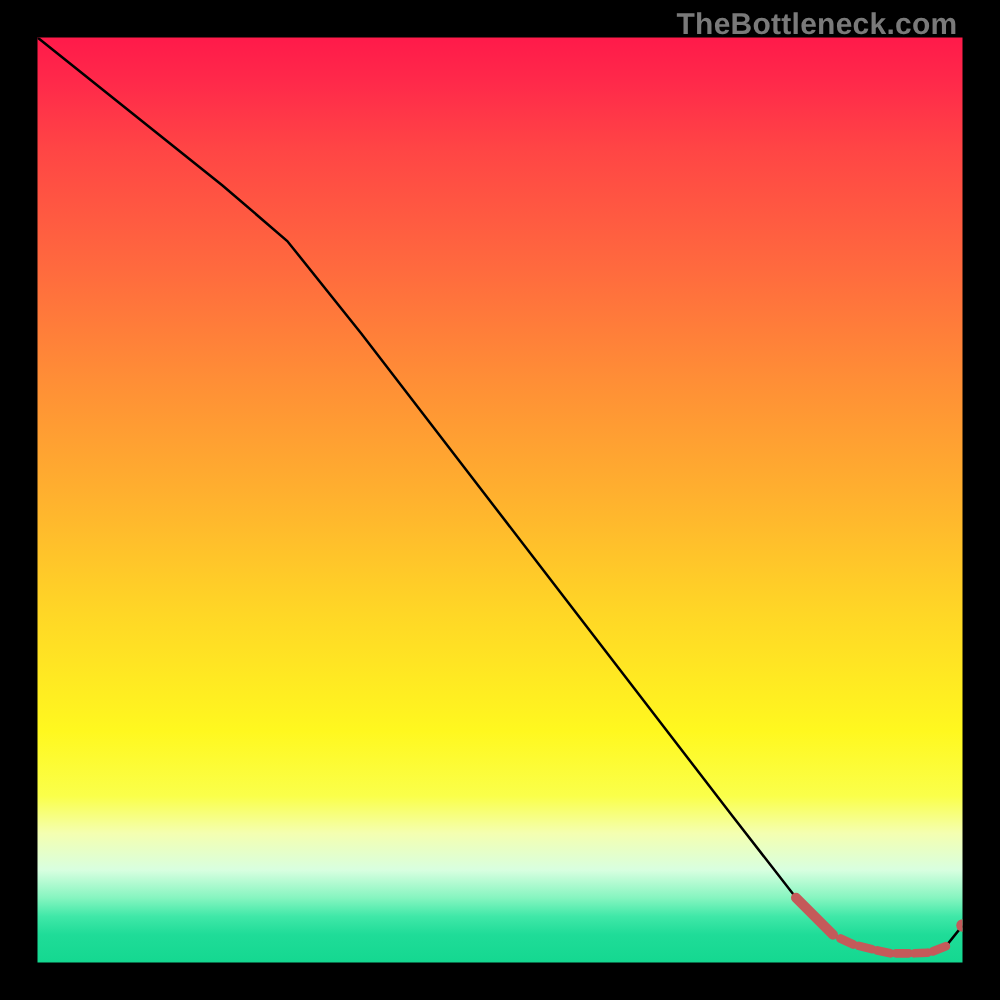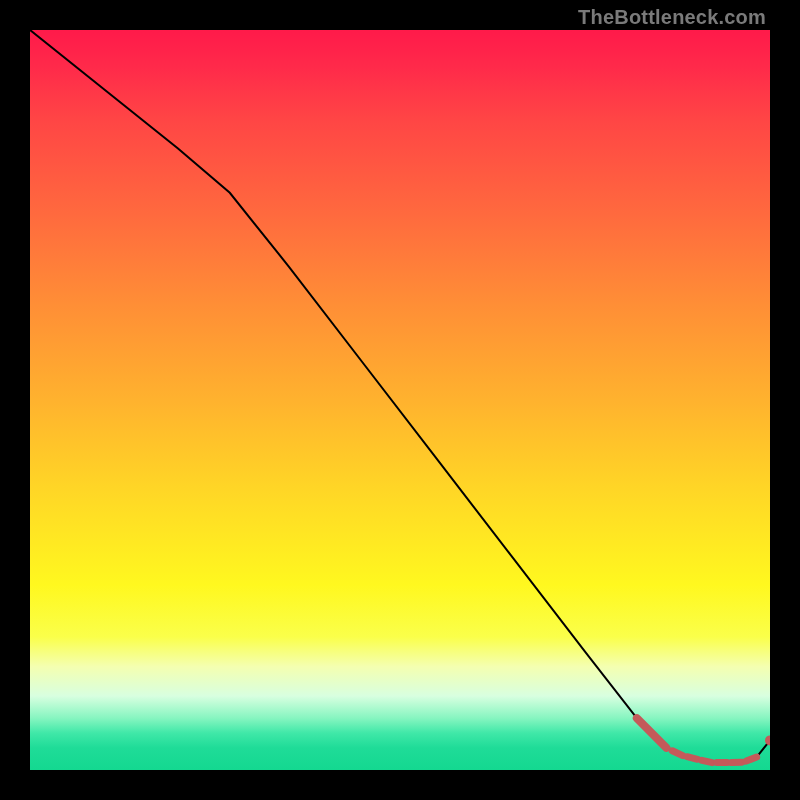--- a/index.html
+++ b/index.html
@@ -32,21 +32,21 @@
       #40e8a8 95%,
       #1fdc98 97%,
       #14d890 100%
     );
   }
   .watermark {
     position: absolute;
     top: 6px;
     right: 34px;
     font-family: Arial, Helvetica, sans-serif;
-    font-size: 20px;
+    font-size: 24px;
     font-weight: bold;
     color: #7a7a7a;
     letter-spacing: 0.2px;
   }
   svg.overlay {
     position: absolute;
     left: 30px;
     top: 30px;
     width: 740px;
     height: 740px;

